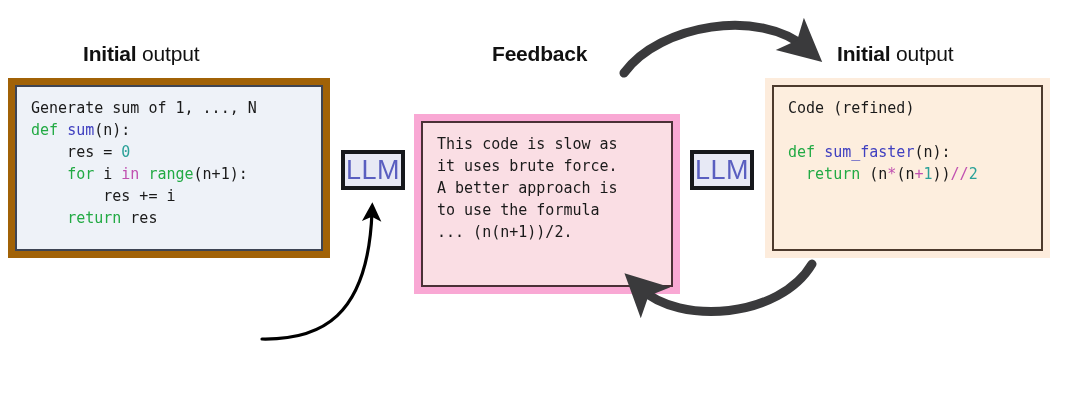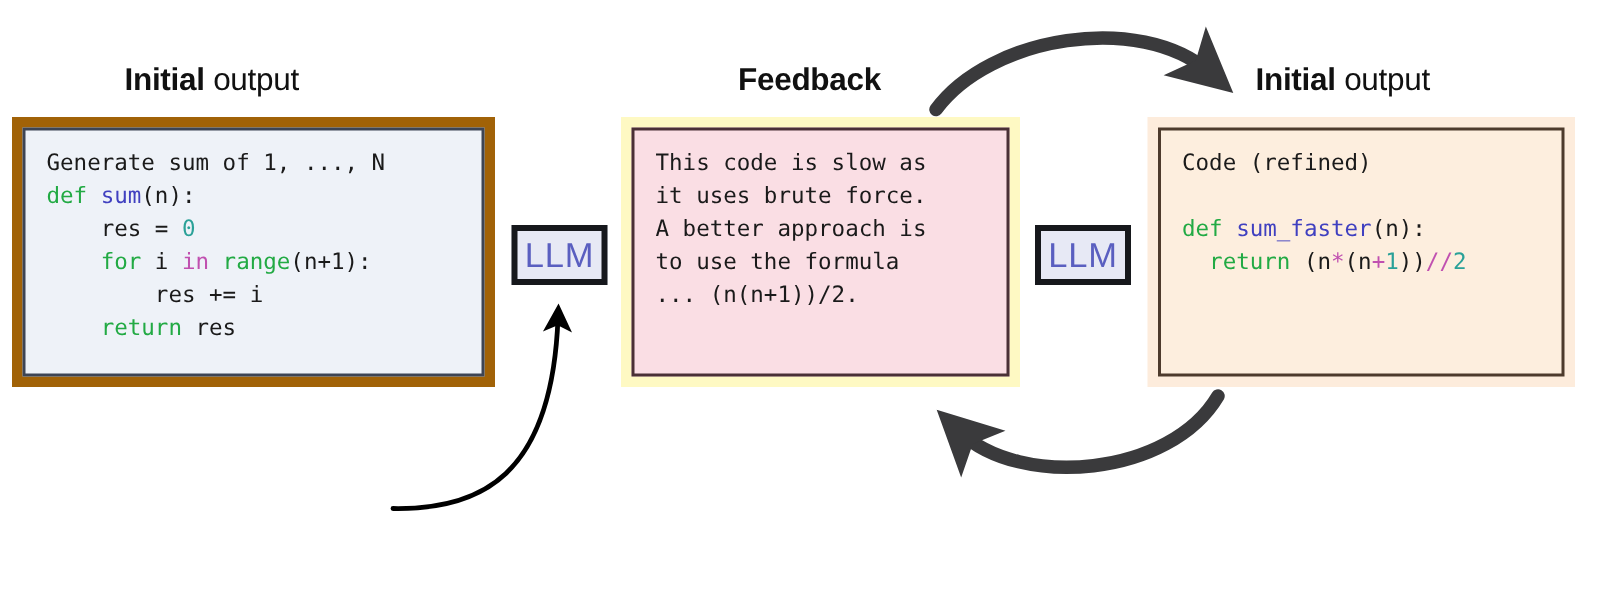--- a/index.html
+++ b/index.html
@@ -34,40 +34,40 @@
     font-family:"DejaVu Sans Mono","Liberation Mono",monospace;
     font-size:15px;
     line-height:22px;
     white-space:pre;
     color:#1a1a1a;
   }
 
   
   #panel-initial{background:#a16207;}
   #panel-initial .inner{background:#eef2f8;border:2px solid #3d4454;}
-  #panel-feedback{background:#fef9c3;}
+  #panel-feedback{background:#f9a8d4;margin-top:36px;}
   #panel-feedback .inner{background:#fadee4;border:2px solid #4a3036;}
   #panel-refined{background:#fdecdc;}
   #panel-refined .inner{background:#fdeede;border:2px solid #4d3a2c;padding-left:20px;}
 
   
   .k{color:#22aa44;}
   .fn{color:#4040c0;}
   .num{color:#2aa198;}
   .op{color:#c050b0;}
   .pl{color:#1a1a1a;}
 
   
   .llm{
     position:absolute;
     box-sizing:border-box;
     background:#e7e9f5;
     border:4px solid #16181c;
     display:flex;align-items:center;justify-content:center;
-    font-size:23px;font-weight:400;
+    font-size:27px;font-weight:400;
     color:#5a5fc0;
     letter-spacing:0.5px;
     font-family:"Liberation Sans", sans-serif;
   }
 
   
   #caption{
     position:absolute;
     left:8px;top:310px;
     width:260px;

